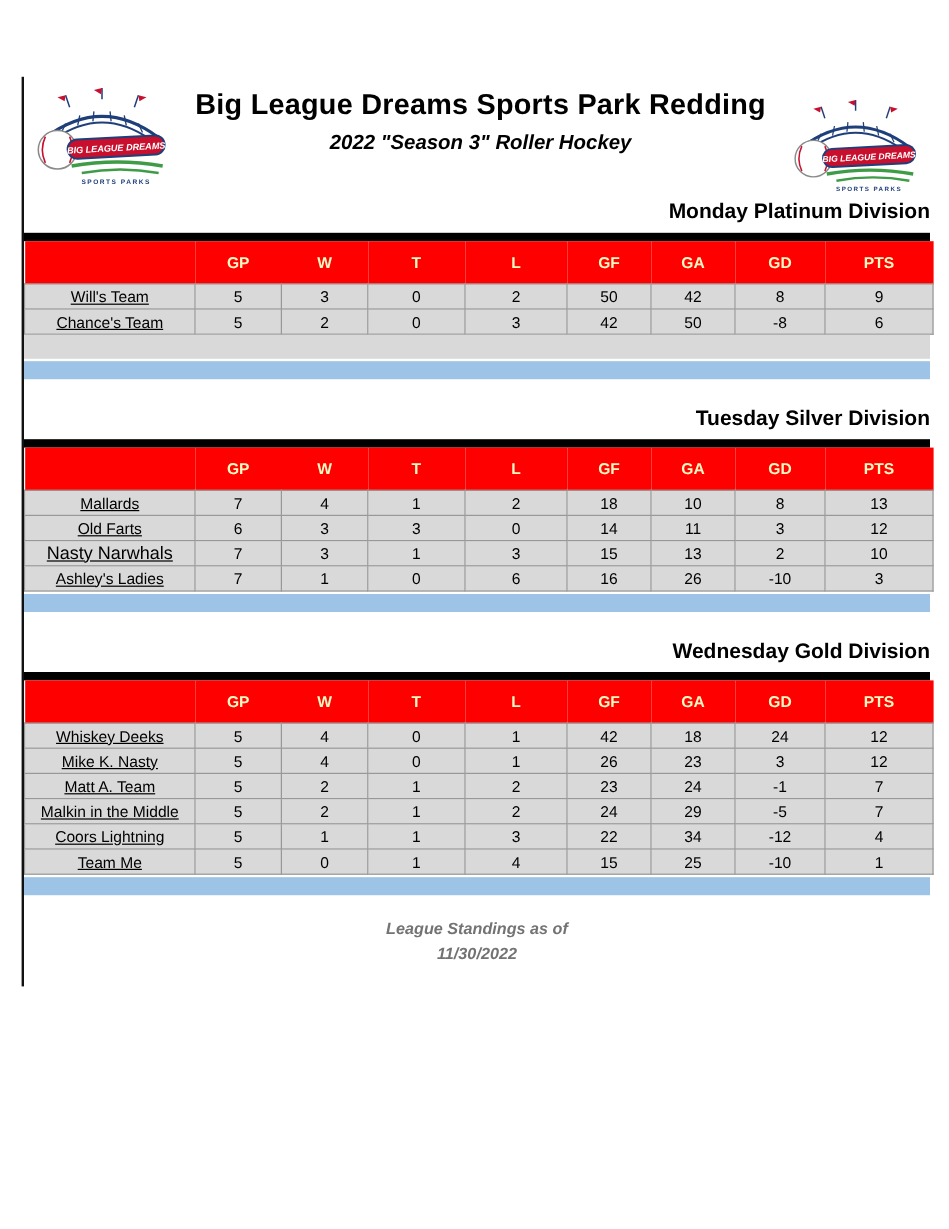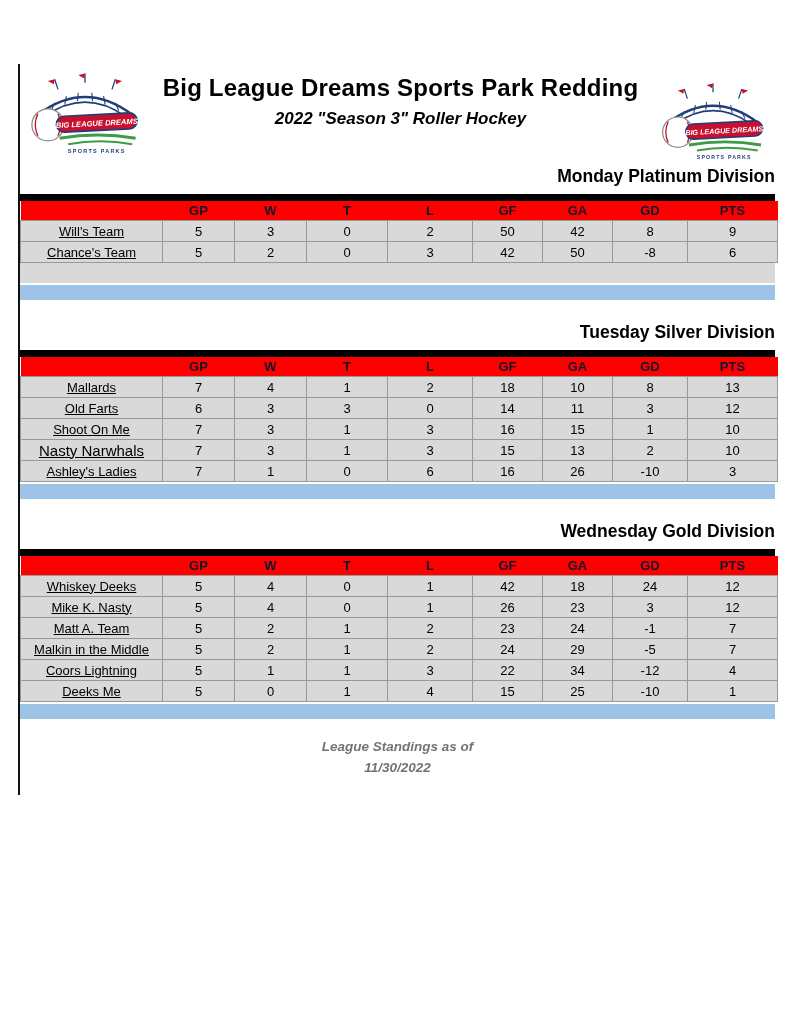--- a/index.html
+++ b/index.html
@@ -27,22 +27,22 @@
   .division-title { font-size:17.5px; font-weight:700; text-align:right;
     margin:0 0 8px; line-height:20px; }
   .black-bar { height:7px; background:#000; }
   .blue-bar { height:15px; background:#9DC3E6; margin-top:2px; }
   .filler-bar { background:#D9D9D9; }
 
   
   table.standings { width:100%; border-collapse:collapse; table-layout:fixed; }
   .c-name{width:142px}.c-gp{width:72px}.c-w{width:72px}.c-t{width:81px}
   .c-l{width:85px}.c-gf{width:70px}.c-ga{width:70px}.c-gd{width:75px}.c-pts{width:90px}
-  .standings thead th { background:#FF0000; color:#0f172a; font-size:13px;
-    font-weight:700; height:19px; padding:0; border:none;text-align:center; }
+  .standings thead th { background:#FF0000; color:#fef9c3; font-size:13px;
+    font-weight:700; height:35px; padding:0; border:none;text-align:center; }
   .standings tbody td { background:#D9D9D9; border:1px solid #989898; height:20px;
     padding:0 2px; text-align:center; font-size:13px; color:#000; }
   .standings td.name-cell { font-size:13px;text-decoration:underline; }
   .standings td.name-cell.big { font-size:15px; }
 
   
   .standings-footer { margin-top:18px; text-align:center; color:#737373;
     font-weight:700; font-style:italic; font-size:13.5px; line-height:1.55; }
 
   svg text { font-family:"Liberation Sans", sans-serif; }
@@ -241,31 +241,20 @@
               <td class="stat-cell">6</td>
               <td class="stat-cell">3</td>
               <td class="stat-cell">3</td>
               <td class="stat-cell">0</td>
               <td class="stat-cell">14</td>
               <td class="stat-cell">11</td>
               <td class="stat-cell">3</td>
               <td class="stat-cell">12</td>
             </tr>
             <tr>
-              <td class="name-cell">Shoot On Me</td>
-              <td class="stat-cell">7</td>
-              <td class="stat-cell">3</td>
-              <td class="stat-cell">1</td>
-              <td class="stat-cell">3</td>
-              <td class="stat-cell">16</td>
-              <td class="stat-cell">15</td>
-              <td class="stat-cell">1</td>
-              <td class="stat-cell">10</td>
-            </tr>
-            <tr>
               <td class="name-cell big">Nasty Narwhals</td>
               <td class="stat-cell">7</td>
               <td class="stat-cell">3</td>
               <td class="stat-cell">1</td>
               <td class="stat-cell">3</td>
               <td class="stat-cell">15</td>
               <td class="stat-cell">13</td>
               <td class="stat-cell">2</td>
               <td class="stat-cell">10</td>
             </tr>
@@ -364,21 +353,21 @@
               <td class="stat-cell">5</td>
               <td class="stat-cell">1</td>
               <td class="stat-cell">1</td>
               <td class="stat-cell">3</td>
               <td class="stat-cell">22</td>
               <td class="stat-cell">34</td>
               <td class="stat-cell">-12</td>
               <td class="stat-cell">4</td>
             </tr>
             <tr>
-              <td class="name-cell">Deeks Me</td>
+              <td class="name-cell">Team Me</td>
               <td class="stat-cell">5</td>
               <td class="stat-cell">0</td>
               <td class="stat-cell">1</td>
               <td class="stat-cell">4</td>
               <td class="stat-cell">15</td>
               <td class="stat-cell">25</td>
               <td class="stat-cell">-10</td>
               <td class="stat-cell">1</td>
             </tr>
           </tbody>

